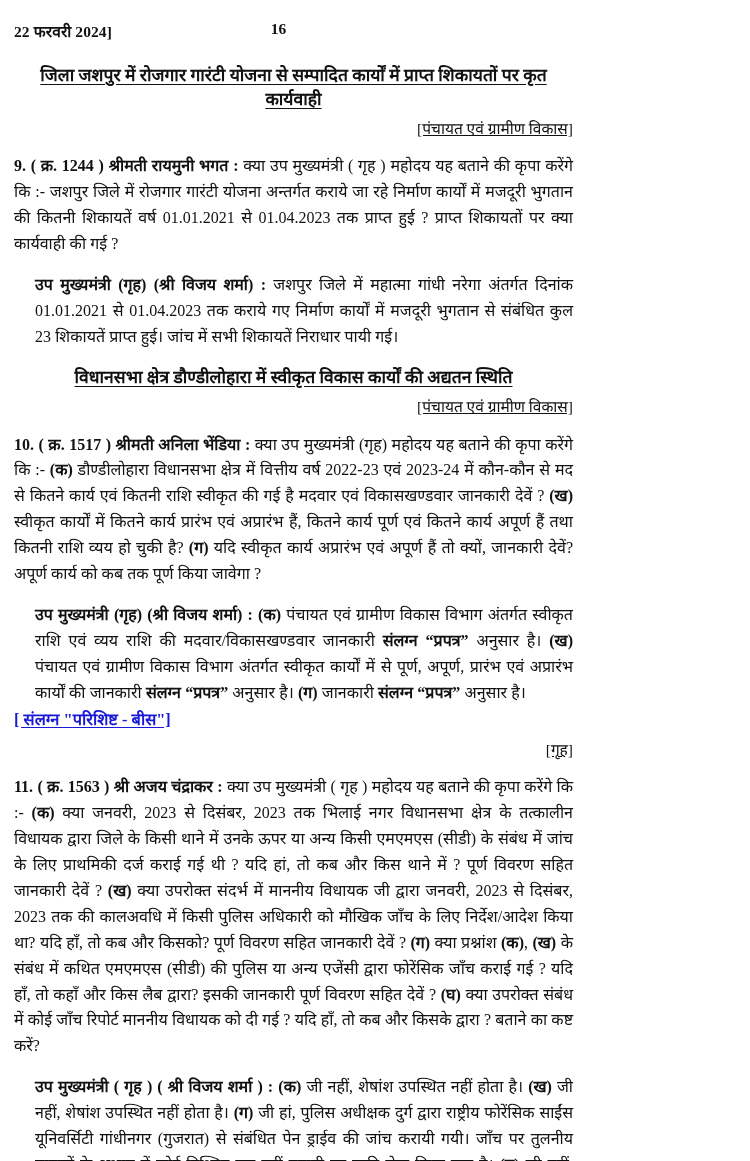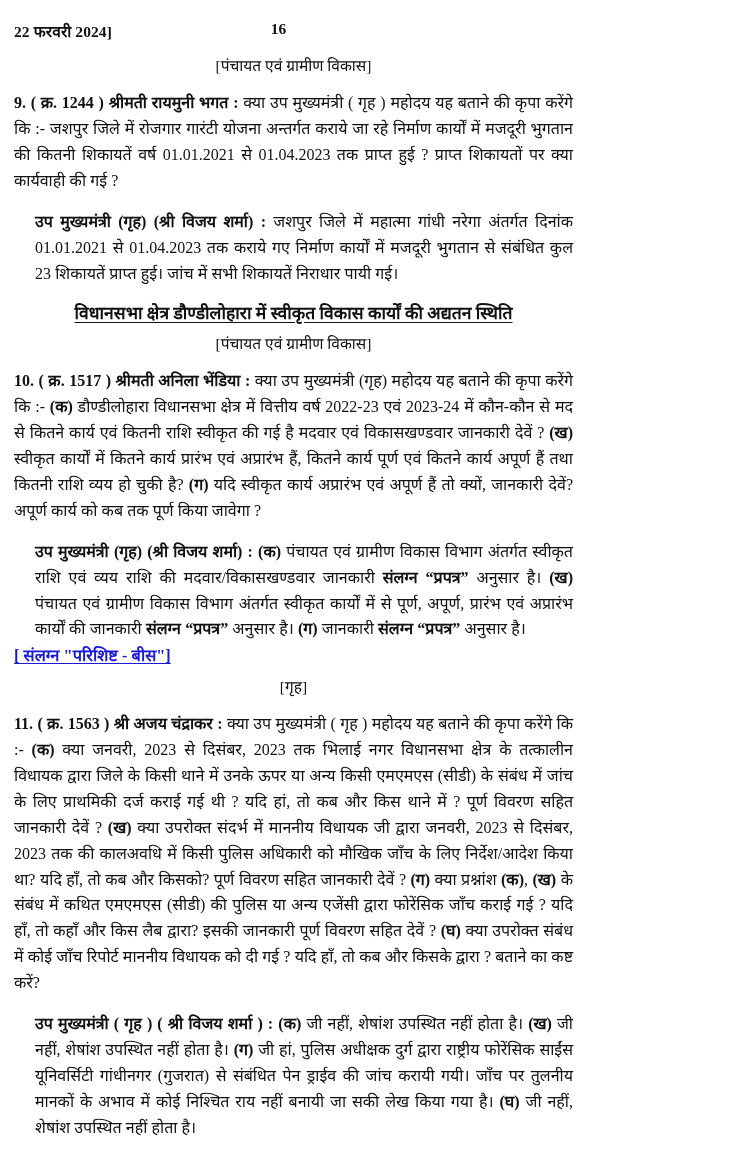--- a/index.html
+++ b/index.html
@@ -54,25 +54,26 @@
     font-size: 17.5px;
     font-weight: 700;
     margin: 16px 0 0 0;
     line-height: 1.35;
   }
   .section-title span.u {
     text-decoration: underline;
     text-underline-offset: 3px;
   }
   .section-dept {
-    text-align: center;
+    text-align: right;
     font-size: 15.5px;
     font-weight: 400;
     margin: 8px 0 0 0;
     line-height: 1.3;
+    text-decoration: underline;
   }
 
   
   .qa-block {
     margin-top: 14px;
   }
   .para {
     font-size: 16px;
     line-height: 1.62;
     text-align: justify;
@@ -107,20 +108,23 @@
 <body>
 
 <div class="page">
 
   <div class="running-head">
     <div class="head-date">22 फरवरी 2024]</div>
     <div class="head-folio">16</div>
   </div>
 
   <div>
+    <div class="section-title">
+      <span class="u">जिला जशपुर में रोजगार गारंटी योजना से सम्पादित कार्यों में प्राप्त शिकायतों पर कृत कार्यवाही</span>
+    </div>
     <div class="section-dept">[पंचायत एवं ग्रामीण विकास]</div>
 
     <div class="qa-block">
       <p class="para"><span class="lead">9. ( क्र. 1244 ) श्रीमती रायमुनी भगत :</span><span> क्या उप मुख्यमंत्री ( गृह ) महोदय यह बताने की कृपा करेंगे कि :- जशपुर जिले में रोजगार गारंटी योजना अन्तर्गत कराये जा रहे निर्माण कार्यों में मजदूरी भुगतान की कितनी शिकायतें वर्ष 01.01.2021 से 01.04.2023 तक प्राप्त हुई ? प्राप्त शिकायतों पर क्या कार्यवाही की गई ?</span></p>
 
       <p class="para"><span class="lead">उप मुख्यमंत्री (गृह) (श्री विजय शर्मा) :</span><span> जशपुर जिले में महात्मा गांधी नरेगा अंतर्गत दिनांक 01.01.2021 से 01.04.2023 तक कराये गए निर्माण कार्यों में मजदूरी भुगतान से संबंधित कुल 23 शिकायतें प्राप्त हुई। जांच में सभी शिकायतें निराधार पायी गई।</span></p>
     </div>
   </div>
 
   <div>

